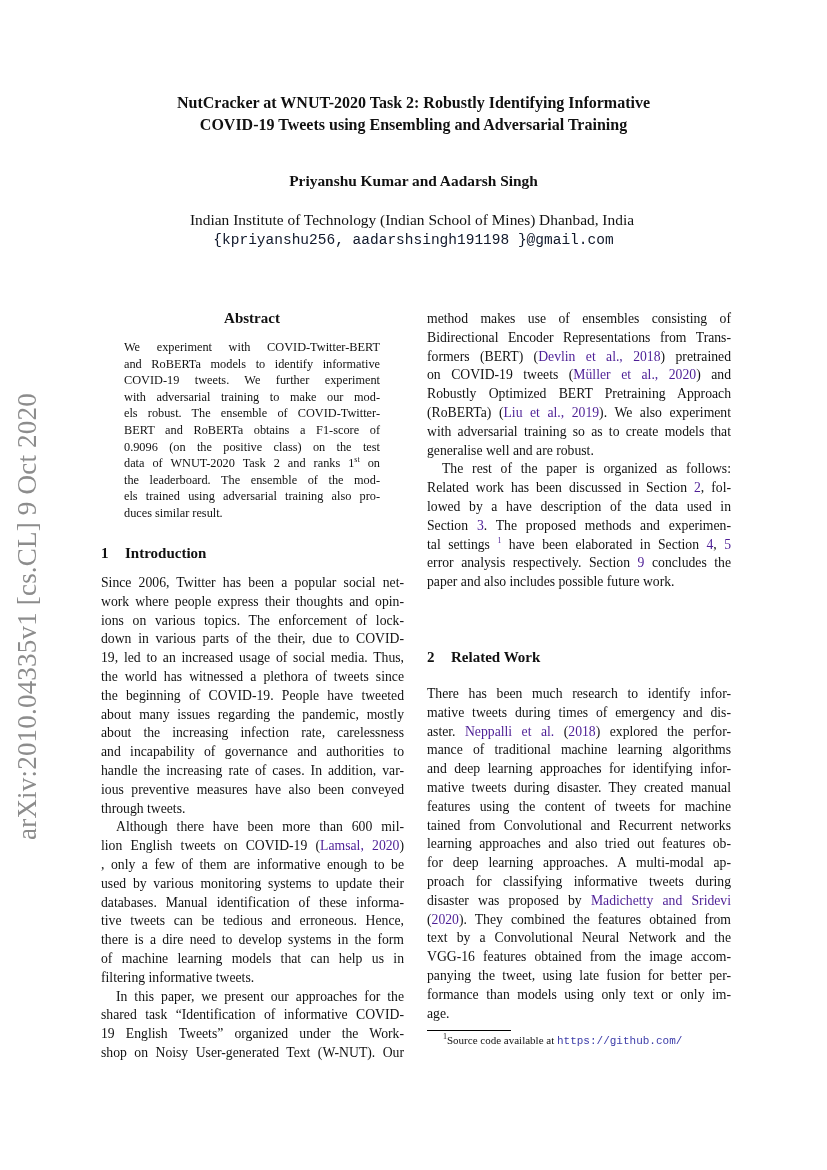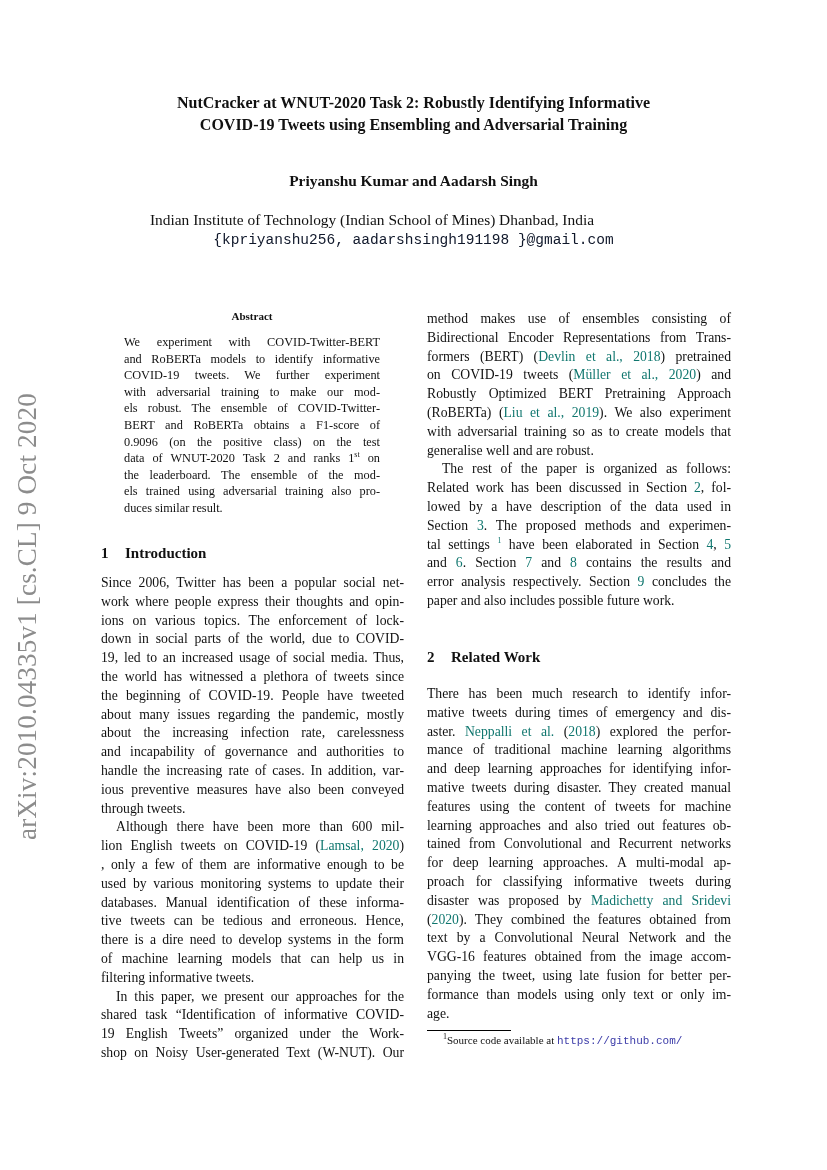--- a/index.html
+++ b/index.html
@@ -2,36 +2,36 @@
 <html><head>
 <meta charset="utf-8">
 <style>
   html, body { margin:0; padding:0; background:#ffffff; }
   body { width:827px; height:1170px; position:relative; overflow:hidden;
          font-family:"Liberation Serif", "DejaVu Serif", serif; color:#111; }
   .title { position:absolute; left:0; width:827px; top:92px; text-align:center;
            font-weight:bold; font-size:16px; line-height:22px; }
   .authors { position:absolute; left:0; width:827px; top:172px; text-align:center;
              font-weight:bold; font-size:15.4px; }
-  .affil { position:absolute; left:0; width:744px; top:211px; text-align:center; font-size:15.4px; }
+  .affil { position:absolute; left:0; width:744px; top:211px; text-align:center; font-size:15.4px;padding-left:40px; }
   .email { position:absolute; left:0; width:827px; top:232px; text-align:center;
            font-family:"Liberation Mono", "DejaVu Sans Mono", monospace; font-size:14.5px; color:#0f172a; }
   .arxiv { position:absolute; left:12px; top:840px; transform-origin:0 0; transform:rotate(-90deg);
            font-family:"Liberation Serif", serif; font-size:27px; color:#8c8c8c; white-space:nowrap;
            letter-spacing:0.2px; }
   .col { position:absolute; }
   .line { display:block; height:18.8px; line-height:18.8px; font-size:13.7px; text-align:justify;
           text-align-last:justify; white-space:nowrap; }
   .line.last { text-align-last:left; }
   .line.indent { padding-left:15px; }
   .abs .line { height:16.6px; line-height:16.6px; font-size:12.3px; }
   .heading { font-weight:bold; font-size:15px; height:20px; line-height:20px; }
   .heading .num { display:inline-block; width:24px; }
-  .abs-title { text-align:center; font-weight:bold; font-size:11px; }
-  .cite { color:#0f766e; }
+  .abs-title { text-align:center; font-weight:bold; font-size:15px; }
+  .cite { color:#4c1d95; }
   .sup { font-size:8px; vertical-align:super; line-height:0; }
   .fn-rule { position:absolute; left:427px; top:1030px; width:84px; border-top:1px solid #000; }
   .footnote { position:absolute; left:427px; top:1033px; width:304px; font-size:11px; line-height:15px; }
   .footnote .mono { font-family:"Liberation Mono", monospace; color:#3b3ba8; font-size:11px; }
 </style>
 </head>
 <body>
 
 <div class="arxiv">arXiv:2010.04335v1  [cs.CL]  9 Oct 2020</div>
 
@@ -58,21 +58,21 @@
   <span class="line last">duces similar result.</span>
 </div>
 
 <div class="col" style="left:101px; top:543px; width:303px;">
   <div class="heading" style="margin-bottom:11px;">
     <span class="num">1</span><span>Introduction</span>
   </div>
   <span class="line">Since 2006, Twitter has been a popular social net-</span>
   <span class="line">work where people express their thoughts and opin-</span>
   <span class="line">ions on various topics.  The enforcement of lock-</span>
-  <span class="line">down in social parts of the world, due to COVID-</span>
+  <span class="line">down in various parts of the their, due to COVID-</span>
   <span class="line">19, led to an increased usage of social media. Thus,</span>
   <span class="line">the world has witnessed a plethora of tweets since</span>
   <span class="line">the beginning of COVID-19. People have tweeted</span>
   <span class="line">about many issues regarding the pandemic, mostly</span>
   <span class="line">about the increasing infection rate, carelessness</span>
   <span class="line">and incapability of governance and authorities to</span>
   <span class="line">handle the increasing rate of cases. In addition, var-</span>
   <span class="line">ious preventive measures have also been conveyed</span>
   <span class="line last">through tweets.</span>
 
@@ -100,38 +100,37 @@
   <span class="line">Robustly Optimized BERT Pretraining Approach</span>
   <span class="line"><span>(RoBERTa) (</span><span class="cite">Liu et al., 2019</span><span>). We also experiment</span></span>
   <span class="line">with adversarial training so as to create models that</span>
   <span class="line last">generalise well and are robust.</span>
 
   <span class="line indent">The rest of the paper is organized as follows:</span>
   <span class="line"><span>Related work has been discussed in Section </span><span class="cite">2</span><span>, fol-</span></span>
   <span class="line">lowed by a have description of the data used in</span>
   <span class="line"><span>Section </span><span class="cite">3</span><span>. The proposed methods and experimen-</span></span>
   <span class="line"><span>tal settings </span><span class="sup cite">1</span><span> have been elaborated in Section </span><span class="cite">4</span><span>, </span><span class="cite">5</span></span>
-  <span class="line"><span>and </span><span class="cite">6</span><span>.  Section </span><span class="cite">7</span><span> and </span><span class="cite">8</span><span> contains the results and</span></span>
   <span class="line"><span>error analysis respectively. Section </span><span class="cite">9</span><span> concludes the</span></span>
   <span class="line last">paper and also includes possible future work.</span>
 </div>
 
 <div class="col" style="left:427px; top:637px; width:304px;">
   <div class="heading" style="margin-bottom:18px;margin-top:10px;">
     <span class="num">2</span><span>Related Work</span>
   </div>
   <span class="line">There has been much research to identify infor-</span>
   <span class="line">mative tweets during times of emergency and dis-</span>
   <span class="line"><span>aster.  </span><span class="cite">Neppalli et al.</span><span> (</span><span class="cite">2018</span><span>) explored the perfor-</span></span>
   <span class="line">mance of traditional machine learning algorithms</span>
   <span class="line">and deep learning approaches for identifying infor-</span>
   <span class="line">mative tweets during disaster. They created manual</span>
   <span class="line">features using the content of tweets for machine</span>
+  <span class="line">tained from Convolutional and Recurrent networks</span>
   <span class="line">learning approaches and also tried out features ob-</span>
-  <span class="line">tained from Convolutional and Recurrent networks</span>
   <span class="line">for deep learning approaches.  A multi-modal ap-</span>
   <span class="line">proach for classifying informative tweets during</span>
   <span class="line"><span>disaster was proposed by </span><span class="cite">Madichetty and Sridevi</span></span>
   <span class="line"><span>(</span><span class="cite">2020</span><span>). They combined the features obtained from</span></span>
   <span class="line">text by a Convolutional Neural Network and the</span>
   <span class="line">VGG-16 features obtained from the image accom-</span>
   <span class="line">panying the tweet, using late fusion for better per-</span>
   <span class="line">formance than models using only text or only im-</span>
   <span class="line last">age.</span>
 </div>

